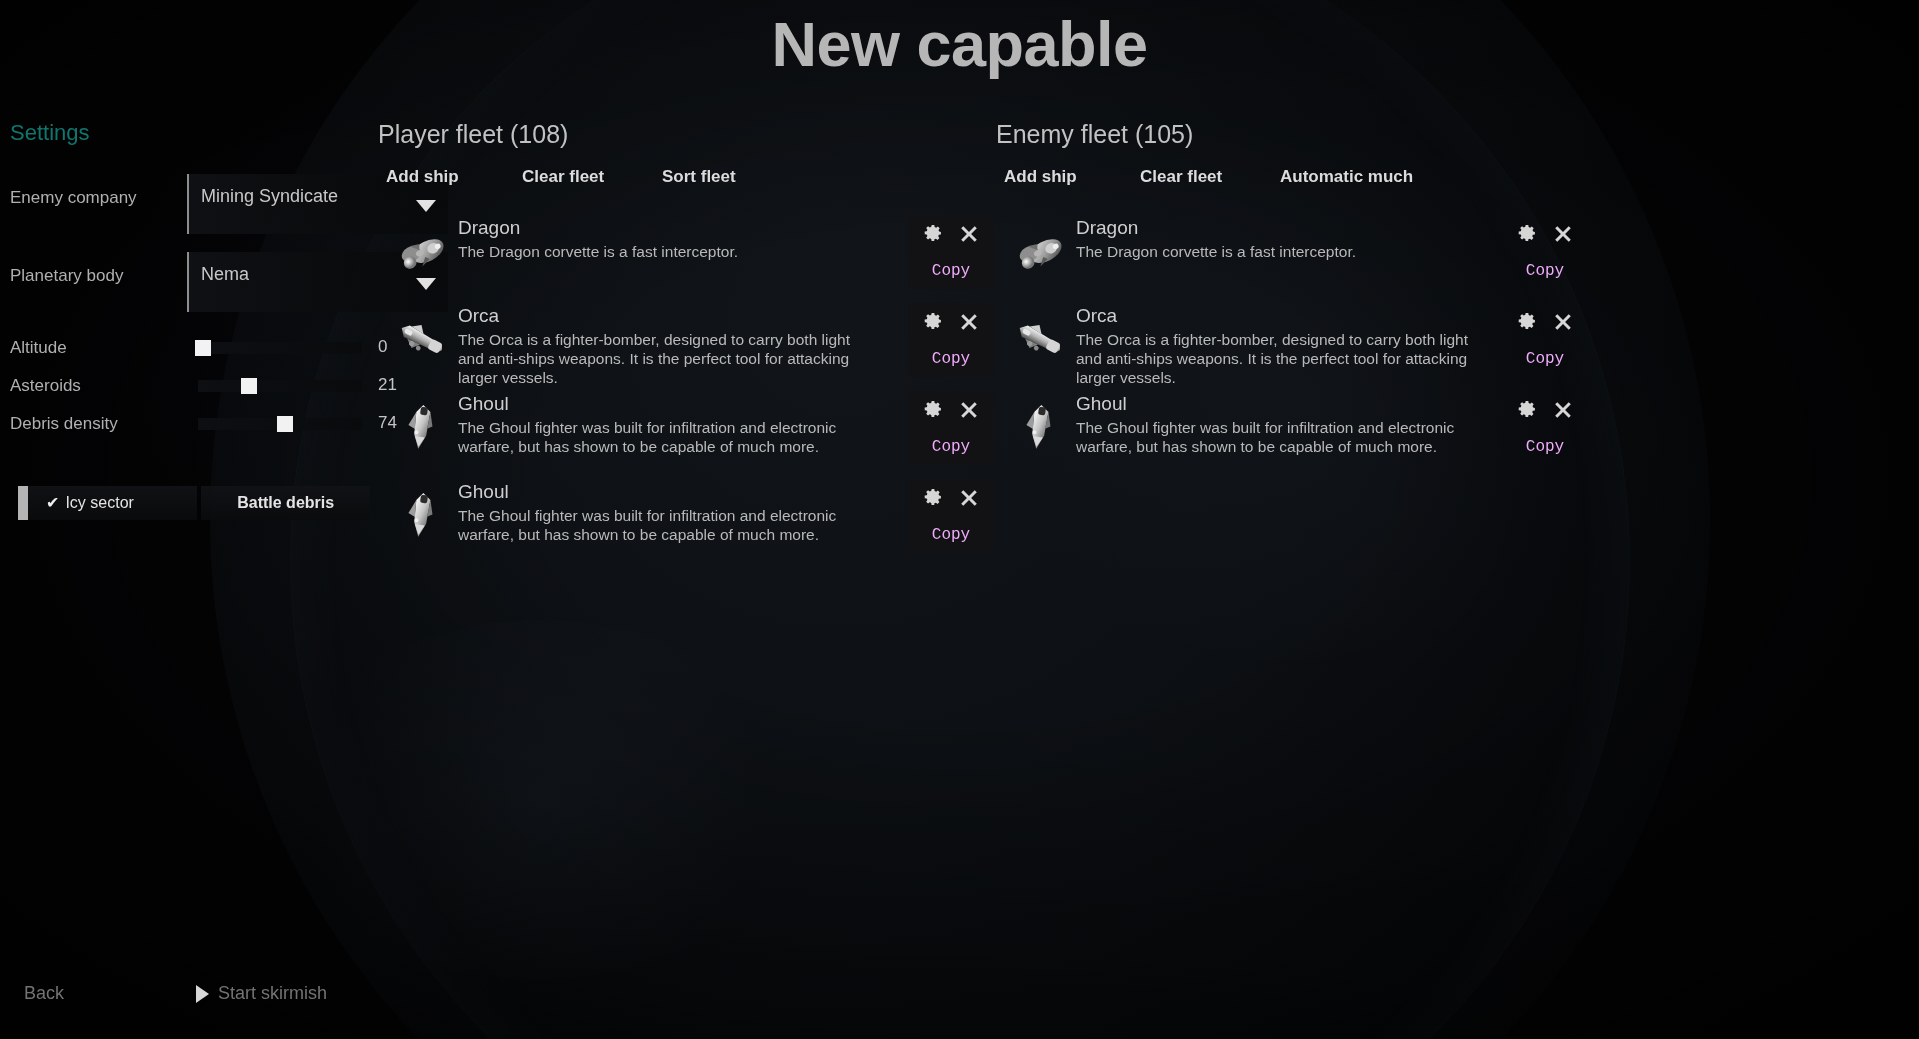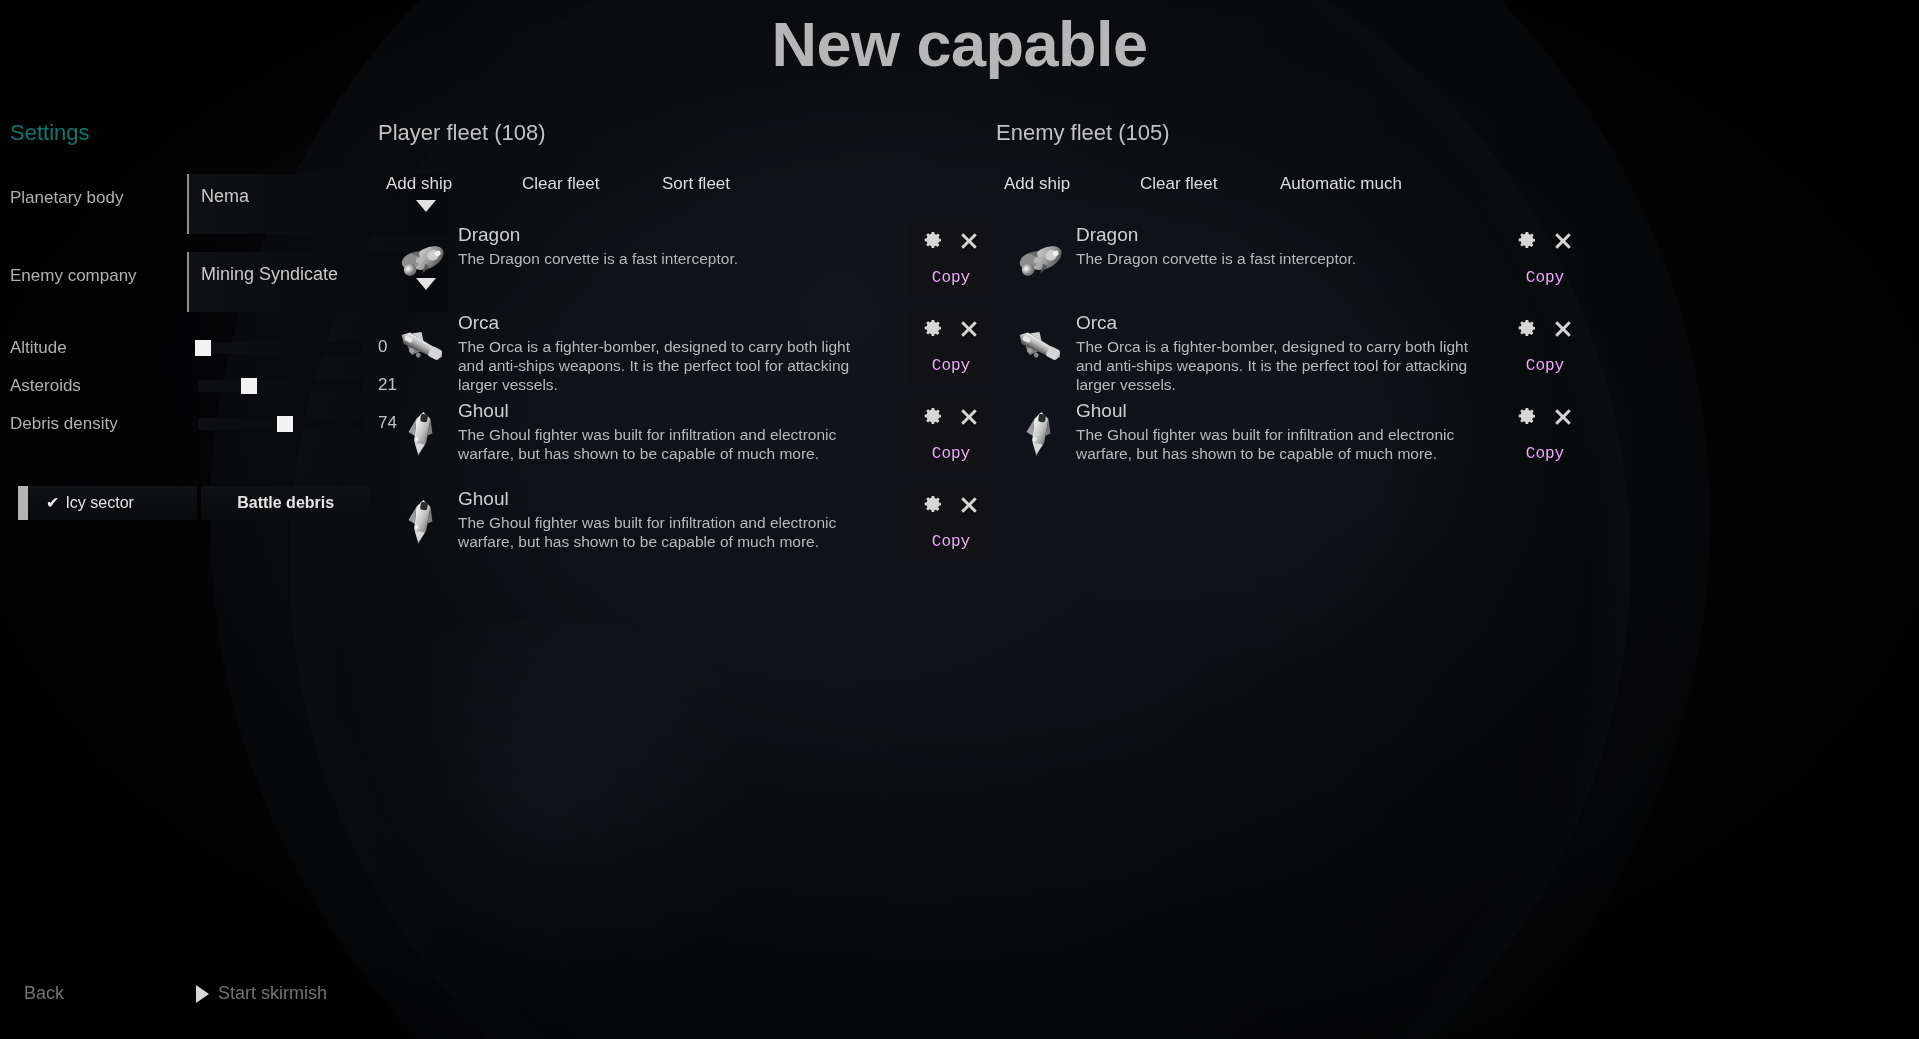--- a/index.html
+++ b/index.html
@@ -208,28 +208,29 @@
 
   
   .fleet-col {
     position: absolute;
     top: 120px;
   }
   #player-fleet { left: 378px; width: 610px; }
   #enemy-fleet  { left: 996px; width: 610px; }
 
   .fleet-heading {
-    font-size: 22px;
+    font-size: 25px;
     color: #c2c2c2;
-    margin-bottom: 28px;
+    margin-bottom: 18px;
   }
   .fleet-actions {
     position: relative;
     height: 36px;
     margin-bottom: 18px;
+    font-weight: bold;
   }
   .fleet-action {
     position: absolute;
     top: 0;
     font-size: 17px;
     color: #dcdcdc;
     cursor: pointer;
     white-space: nowrap;
   }
   .fa-0 { left: 8px; }
@@ -340,30 +341,30 @@
 </div>
 
 <div id="app">
 
   <div id="page-title">New capable</div>
 
   <div id="settings-panel">
     <div class="section-title">Settings</div>
     <div id="settings-dropdowns">
         <div class="setting-row">
+          <div class="setting-label">Enemy company</div>
+          <div class="dropdown">
+            <div class="dropdown-value">Mining Syndicate</div>
+            <div class="dropdown-arrow"></div>
+          </div>
+        </div>
+        <div class="setting-row">
           <div class="setting-label">Planetary body</div>
           <div class="dropdown">
             <div class="dropdown-value">Nema</div>
-            <div class="dropdown-arrow"></div>
-          </div>
-        </div>
-        <div class="setting-row">
-          <div class="setting-label">Enemy company</div>
-          <div class="dropdown">
-            <div class="dropdown-value">Mining Syndicate</div>
             <div class="dropdown-arrow"></div>
           </div>
         </div>
       </div>
     <div id="settings-sliders">
         <div class="slider-row">
           <div class="slider-label">Altitude</div>
           <div class="slider-track">
             <div class="slider-handle" style="left:3%"></div>
           </div>

